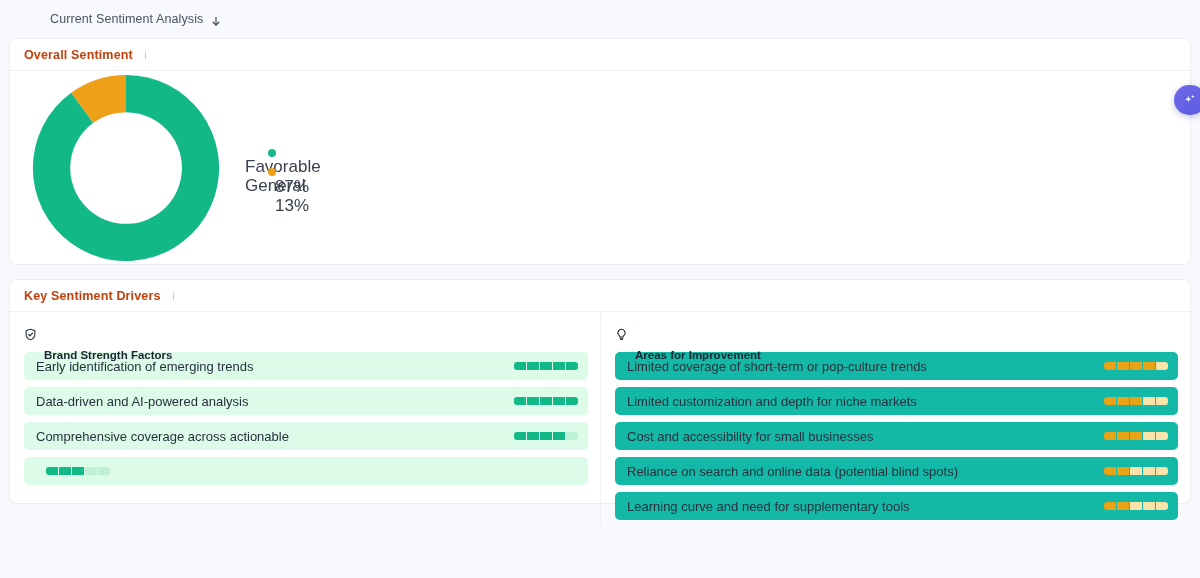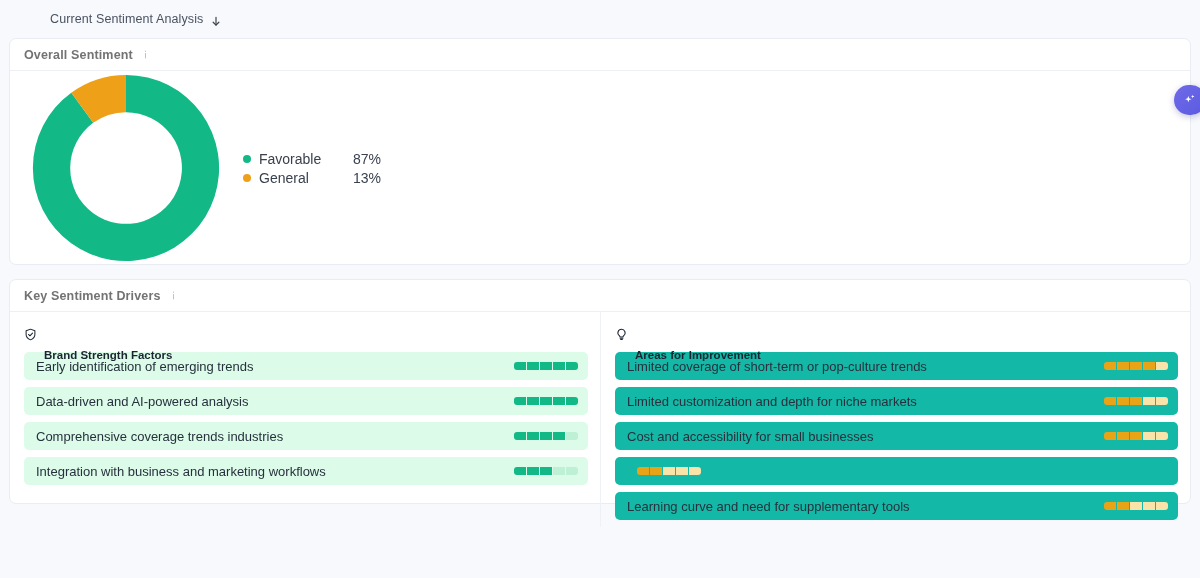--- a/index.html
+++ b/index.html
@@ -46,21 +46,21 @@
   .card-head {
     height: 32px;
     display: flex;
     align-items: center;
     padding: 0 0 0 14px;
     border-bottom: 1px solid #eceff4;
   }
   .card-title {
     font-size: 12.5px;
     font-weight: bold;
-    color: #737373;
+    color: #c2410c;
     letter-spacing: .15px;
   }
   .info-icon {
     margin-left: 7px;
     width: 11px;
     height: 11px;
     color: #b9c0cb;
     display: inline-flex;
     align-items: center;
     justify-content: center;
@@ -73,22 +73,23 @@
     display: flex;
     align-items: center;
     padding-left: 16px;
   }
   .donut-wrap { width: 205px; height: 194px; position: relative; }
   .legend { margin-left: 12px; }
   .legend-row {
     display: flex;
     align-items: center;
     height: 19px;
-    font-size: 14px;
+    font-size: 17px;
     color: #39414e;
+    flex-direction: column;
   }
   .legend-dot {
     width: 8px; height: 8px; border-radius: 50%;
     margin-right: 8px;
     flex: 0 0 auto;
   }
   .legend-label { width: 62px; }
   .legend-val { color: #39414e; margin-left: 32px; }
 
   
@@ -255,31 +256,30 @@
           <span class="driver-text">Data-driven and AI-powered analysis</span>
           <span class="meter">
             <span class="seg on"></span>
               <span class="seg on"></span>
               <span class="seg on"></span>
               <span class="seg on"></span>
               <span class="seg on"></span>
           </span>
         </div>
         <div class="driver-row pos">
-          <span class="driver-text">Comprehensive coverage trends industries</span>
+          <span class="driver-text">Comprehensive coverage across actionable</span>
           <span class="meter">
             <span class="seg on"></span>
               <span class="seg on"></span>
               <span class="seg on"></span>
               <span class="seg on"></span>
               <span class="seg"></span>
           </span>
         </div>
         <div class="driver-row pos">
-          <span class="driver-text">Integration with business and marketing workflows</span>
           <span class="meter">
             <span class="seg on"></span>
               <span class="seg on"></span>
               <span class="seg on"></span>
               <span class="seg"></span>
               <span class="seg"></span>
           </span>
         </div>
       </div>
     </div>
@@ -320,20 +320,21 @@
           <span class="driver-text">Cost and accessibility for small businesses</span>
           <span class="meter">
             <span class="seg on"></span>
               <span class="seg on"></span>
               <span class="seg on"></span>
               <span class="seg"></span>
               <span class="seg"></span>
           </span>
         </div>
         <div class="driver-row neg">
+          <span class="driver-text">Reliance on search and online data (potential blind spots)</span>
           <span class="meter">
             <span class="seg on"></span>
               <span class="seg on"></span>
               <span class="seg"></span>
               <span class="seg"></span>
               <span class="seg"></span>
           </span>
         </div>
         <div class="driver-row neg">
           <span class="driver-text">Learning curve and need for supplementary tools</span>

